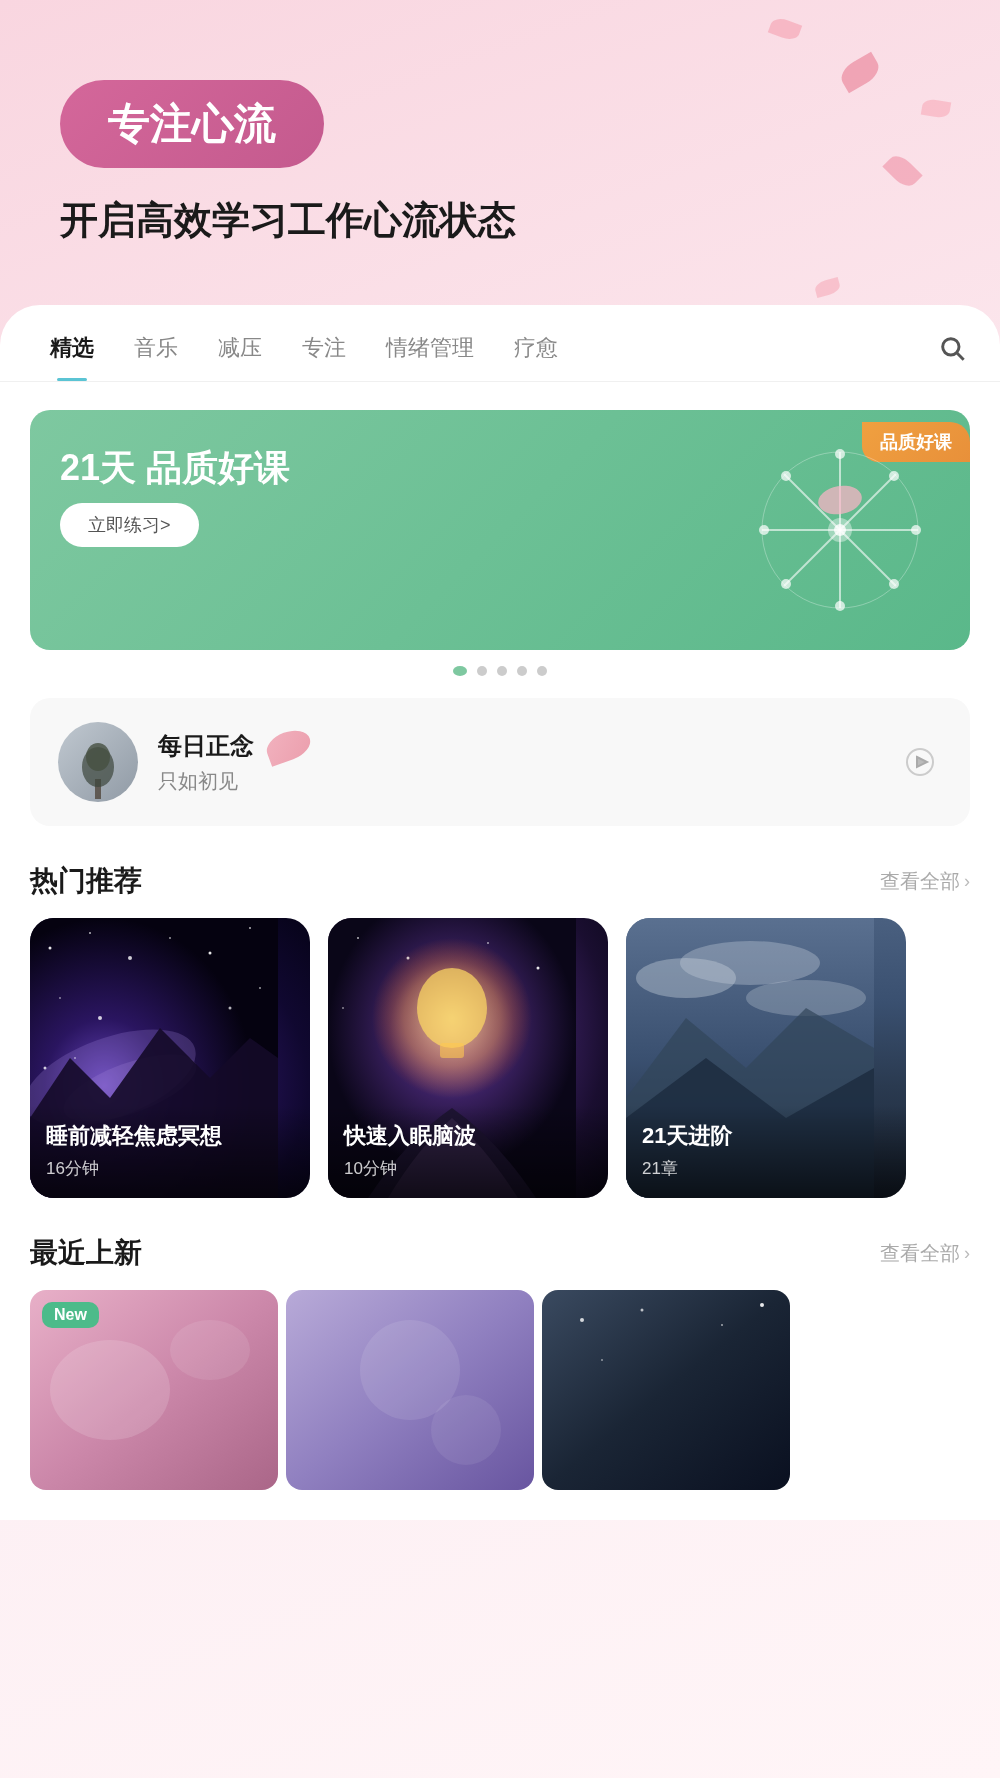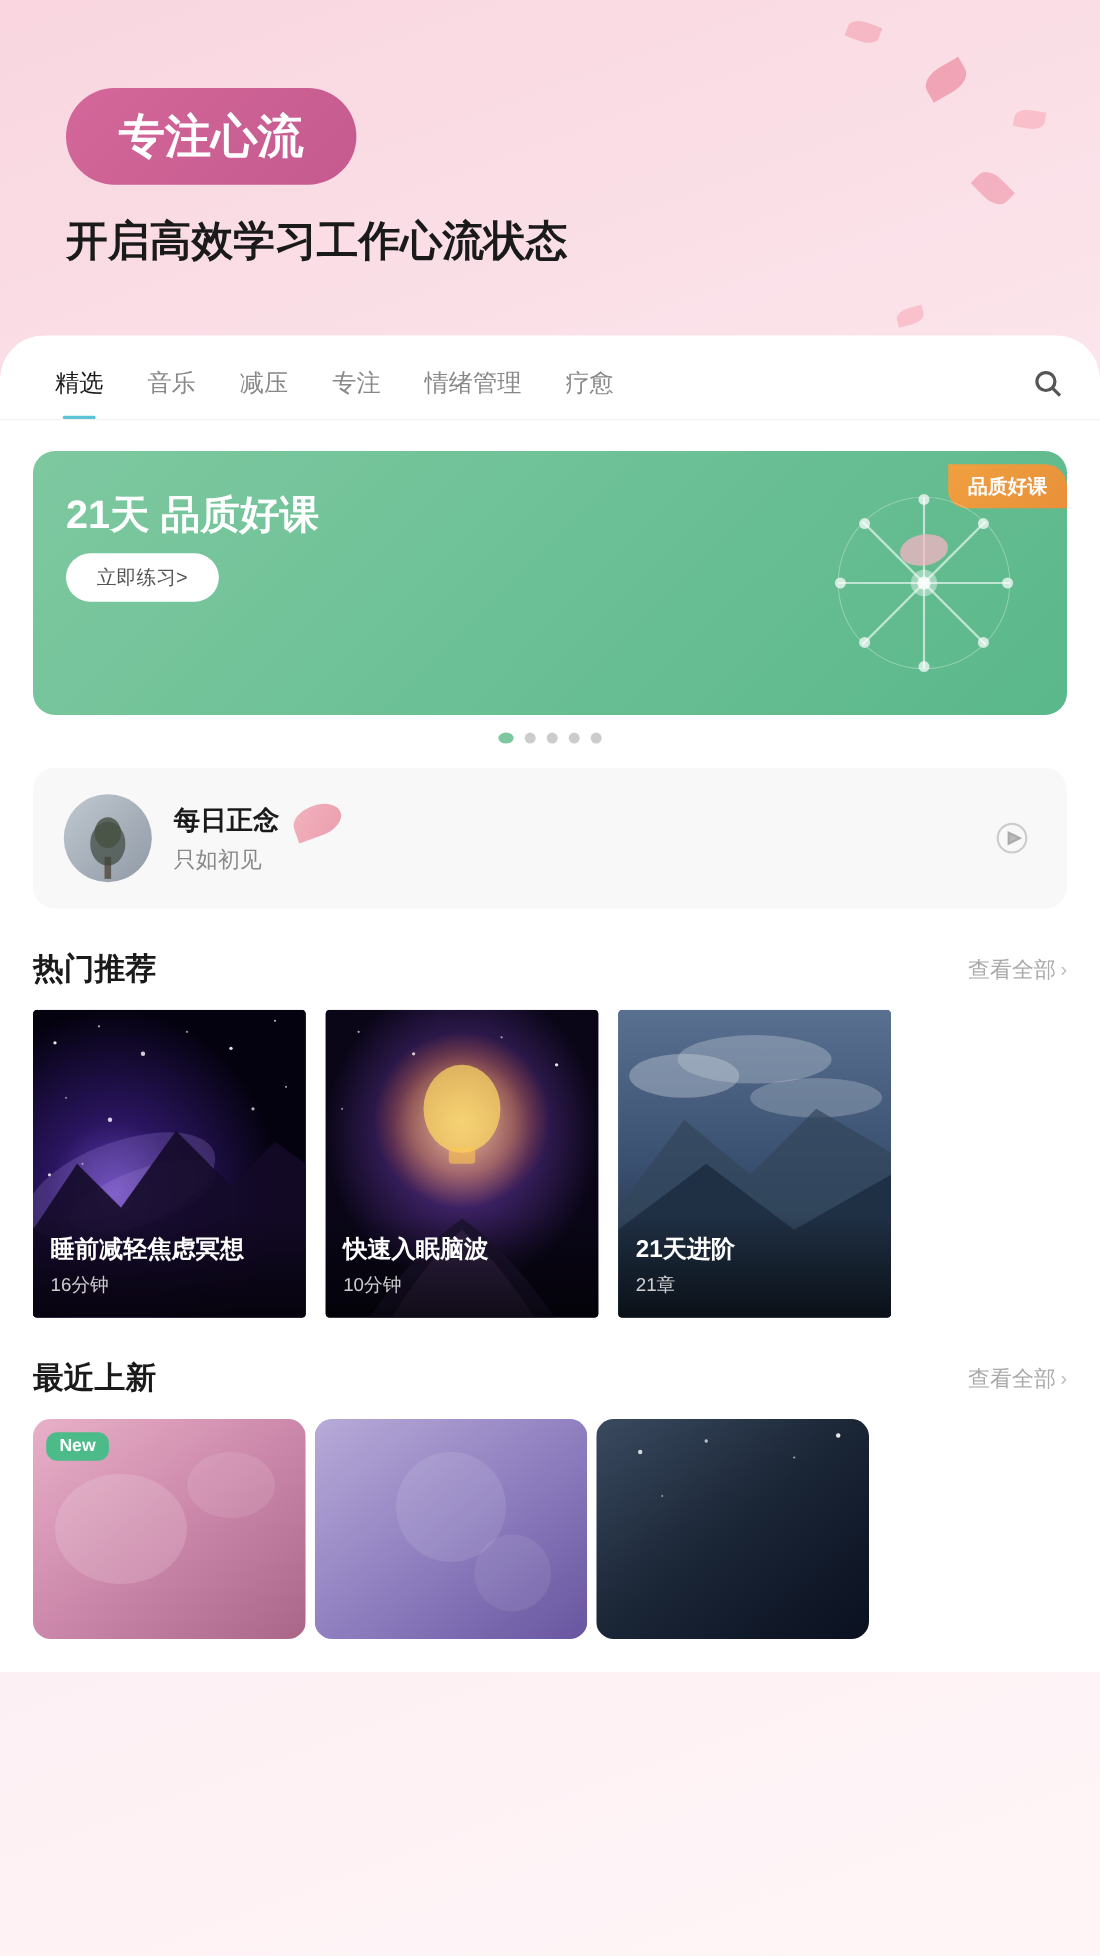--- a/index.html
+++ b/index.html
@@ -69,21 +69,21 @@
     .tab-item {
       font-size: 22px;
       color: #888;
       padding: 0 20px 18px 20px;
       cursor: pointer;
       white-space: nowrap;
       position: relative;
     }
     .tab-item.active {
       color: #1a1a1a;
-      font-weight: 400;
+      font-weight: 700;
     }
     .tab-item.active::after {
       content: '';
       position: absolute;
       bottom: 0;
       left: 50%;
       transform: translateX(-50%);
       width: 30px;
       height: 3px;
       background: #5bc4d4;
@@ -277,22 +277,22 @@
     .cards-scroll {
       display: flex;
       gap: 18px;
       padding: 0 30px;
       overflow-x: auto;
     }
     .cards-scroll::-webkit-scrollbar { display: none; }
 
     .content-card {
       flex-shrink: 0;
-      width: 248px;
-      border-radius: 4px;
+      width: 280px;
+      border-radius: 24px;
       overflow: hidden;
       position: relative;
       background: #222;
     }
     .content-card-img {
       width: 100%;
       height: 280px;
       display: block;
     }
     .card-overlay {

